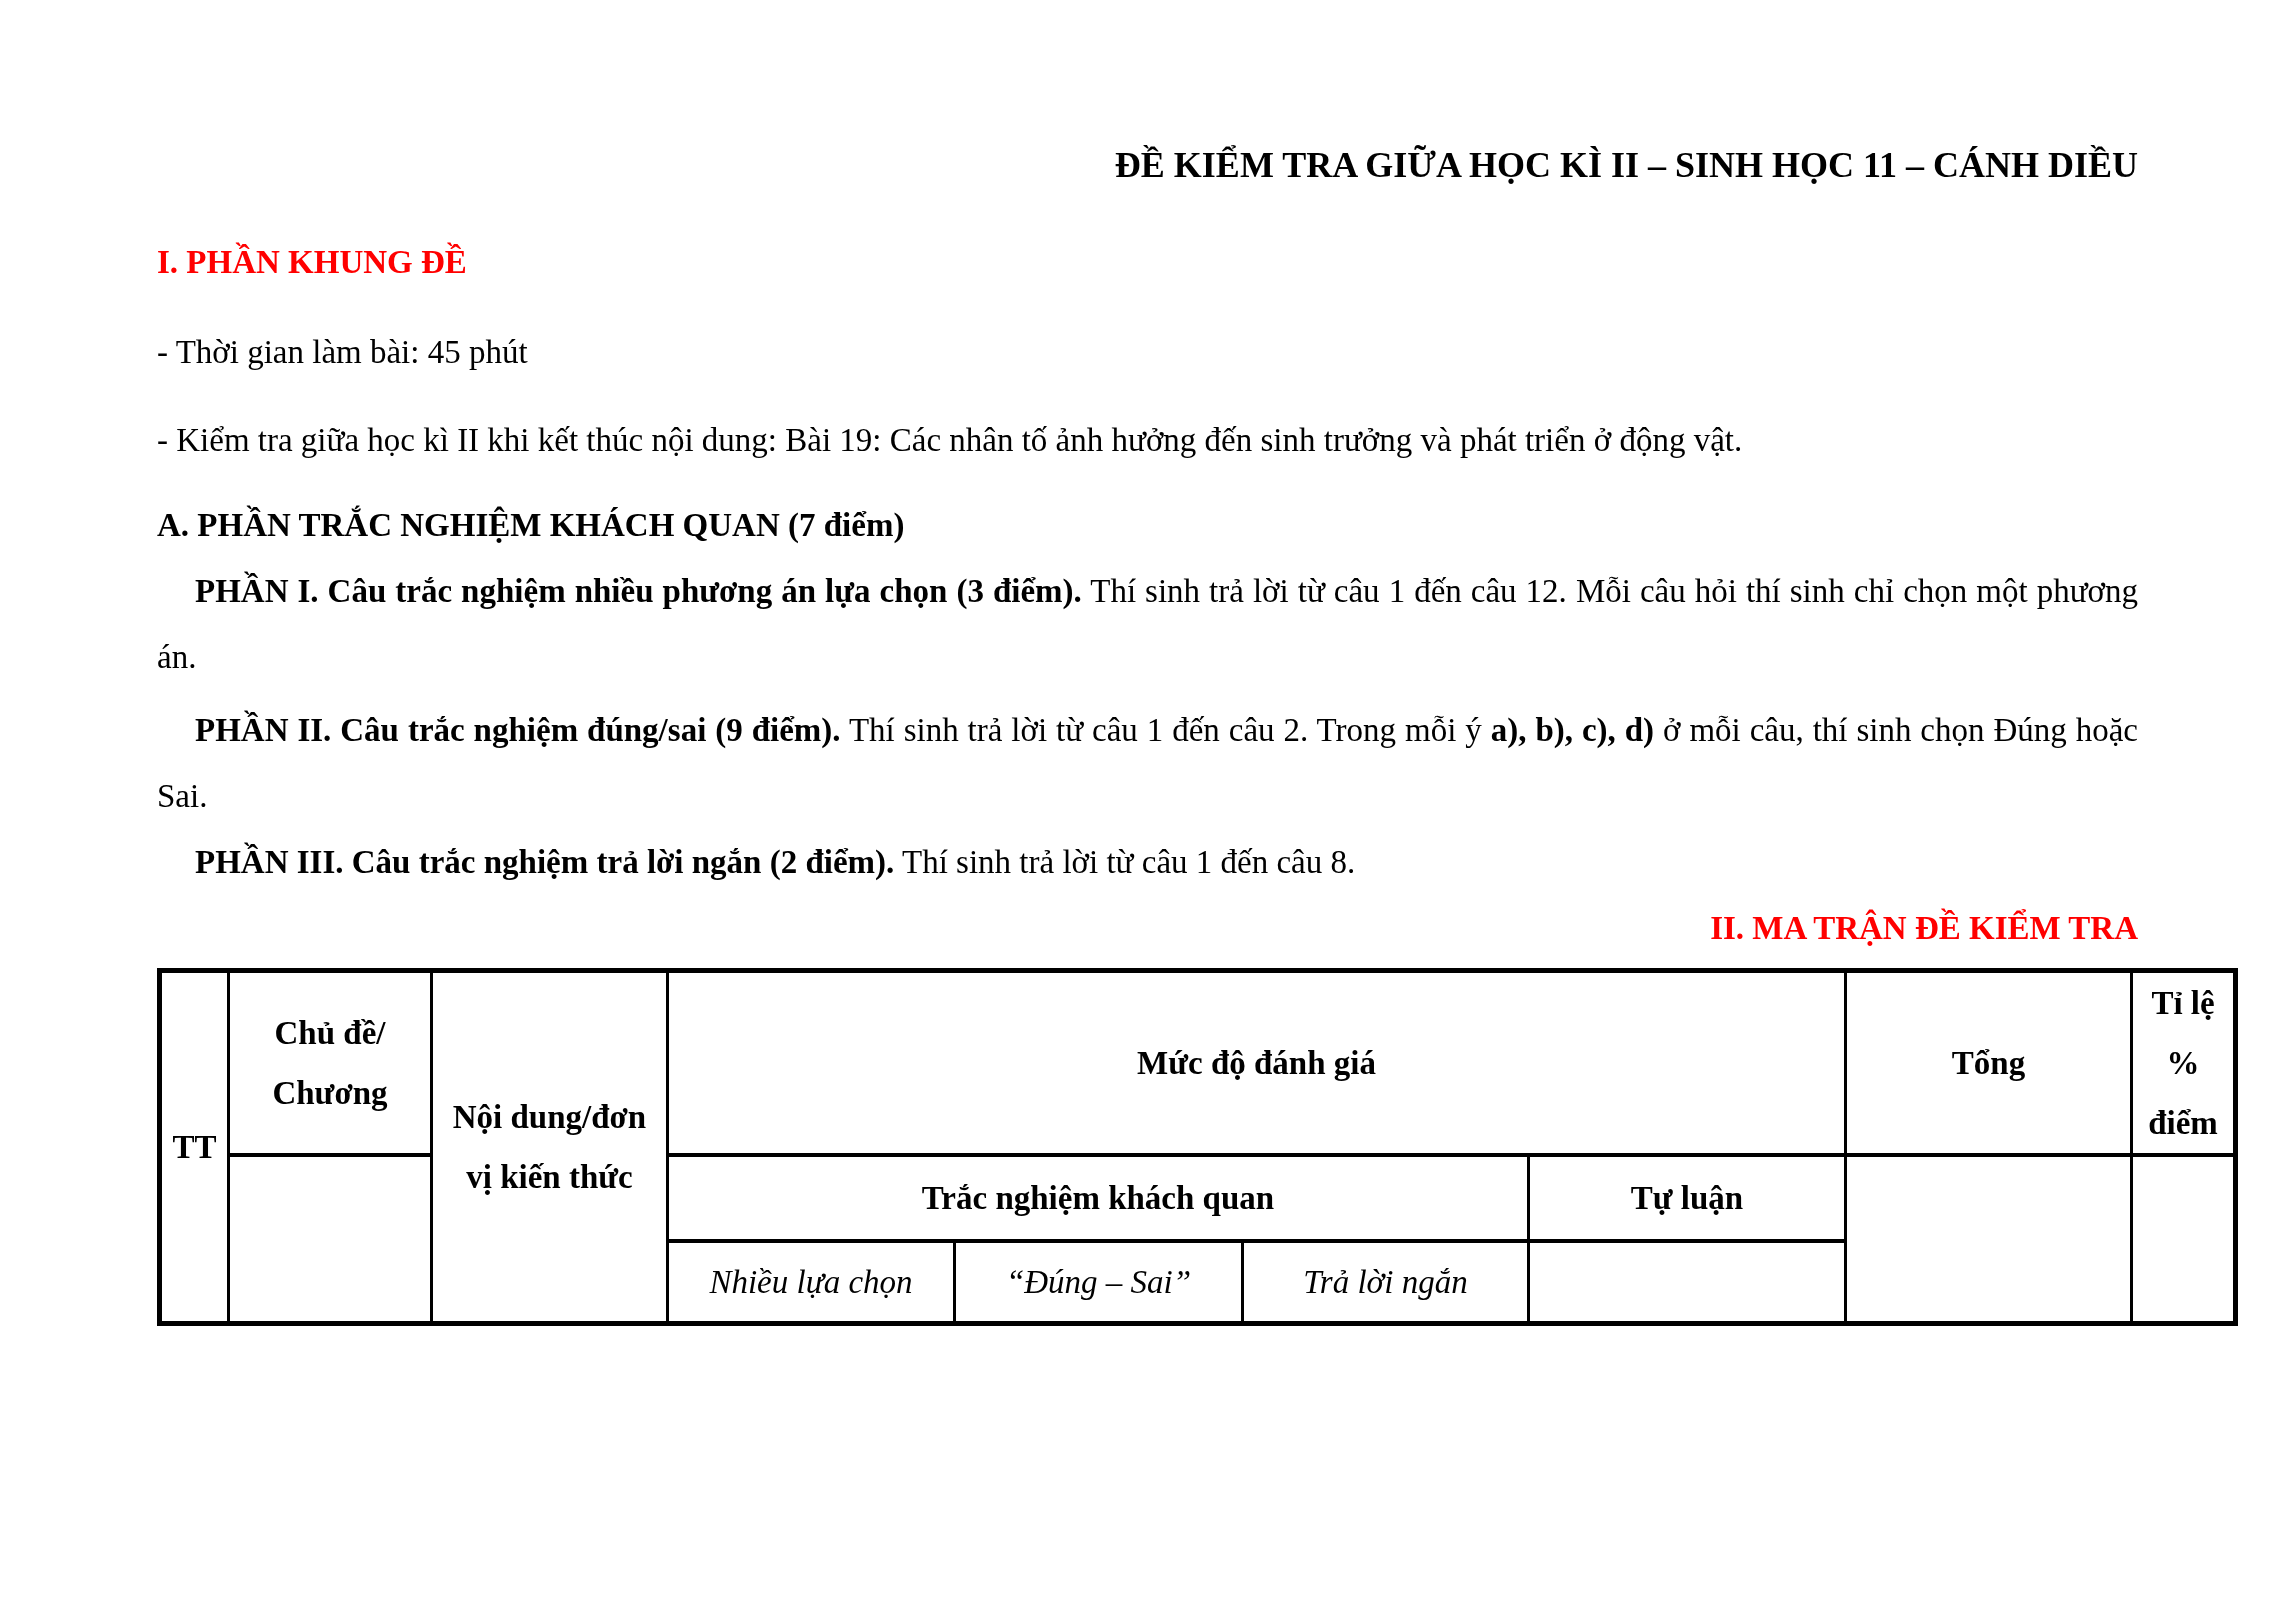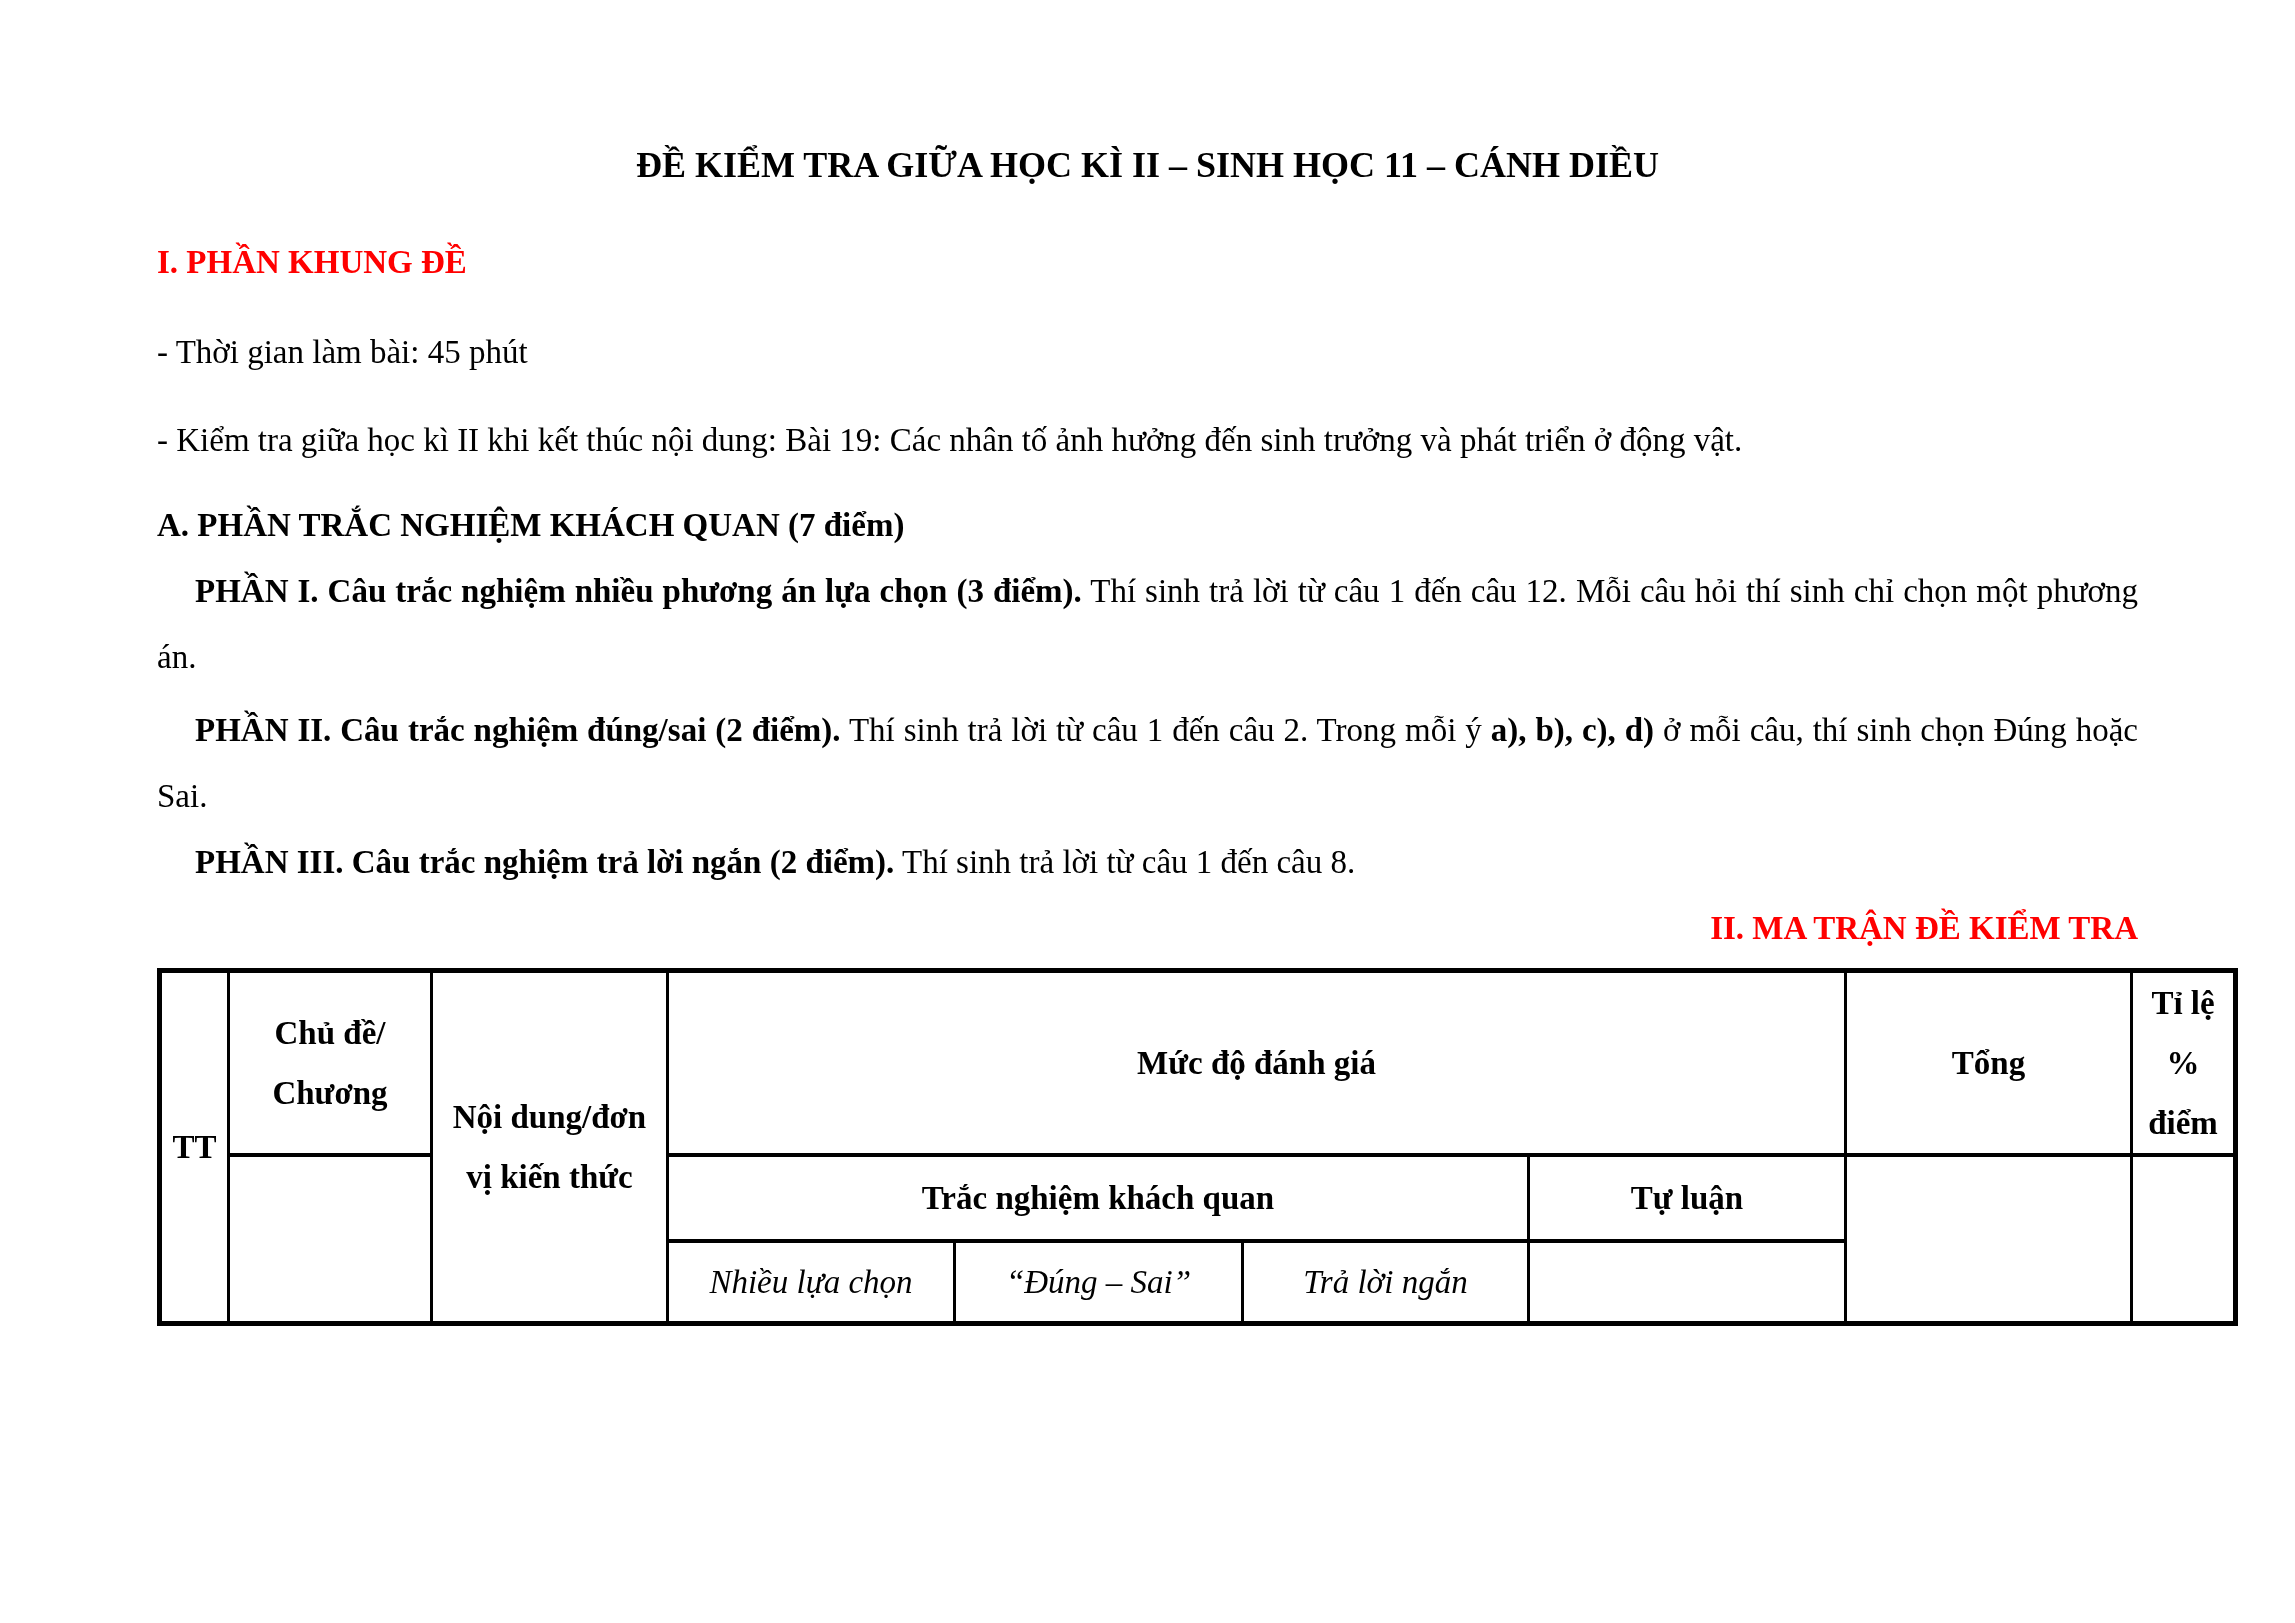--- a/index.html
+++ b/index.html
@@ -8,21 +8,21 @@
     width: 2295px; height: 1623px;
     background: var(--paper);
     color: var(--ink);
     font-family: "Liberation Serif", "DejaVu Serif", serif;
     overflow: hidden;
   }
   .doc { width: 2138px; padding-left: 157px; padding-top: 132px; }
 
   .title {
     width: 1981px;
-    text-align: center;
+    text-align: right;
     font-weight: bold;
     font-size: 36px;
     line-height: 66px;
   }
   p, h2, h3 { font-size: 33px; line-height: 66px; font-weight: normal; }
 
   .h-red { color: var(--accent); font-weight: bold; margin-top: 31px; }
   .h-red2 { color: var(--accent); font-weight: bold; margin-top: 0; text-align: right; }
   .para { width: 1981px; }
   .mt30 { margin-top: 23.6px; }
@@ -64,21 +64,21 @@
 
   <h2 class="h-red">I. PHẦN KHUNG ĐỀ</h2>
 
   <p class="para mt30">- Thời gian làm bài: 45 phút</p>
   <p class="para mt28">- Kiểm tra giữa học kì II khi kết thúc nội dung: Bài 19: Các nhân tố ảnh hưởng đến sinh trưởng và phát triển ở động vật.</p>
 
   <h3 class="para bold mt24">A. PHẦN TRẮC NGHIỆM KHÁCH QUAN (7 điểm)</h3>
 
   <p class="para justify"><span class="bold">PHẦN I. Câu trắc nghiệm nhiều phương án lựa chọn (3 điểm).</span><span> Thí sinh trả lời từ câu 1 đến câu 12. Mỗi câu hỏi thí sinh chỉ chọn một phương án.</span></p>
 
-  <p class="para justify mt10"><span class="bold">PHẦN II. Câu trắc nghiệm đúng/sai (2 điểm).</span><span> Thí sinh trả lời từ câu 1 đến câu 2. Trong mỗi ý </span><span class="bold">a), b), c), d)</span><span> ở mỗi câu, thí sinh chọn Đúng hoặc Sai.</span></p>
+  <p class="para justify mt10"><span class="bold">PHẦN II. Câu trắc nghiệm đúng/sai (9 điểm).</span><span> Thí sinh trả lời từ câu 1 đến câu 2. Trong mỗi ý </span><span class="bold">a), b), c), d)</span><span> ở mỗi câu, thí sinh chọn Đúng hoặc Sai.</span></p>
 
   <p class="para justify"><span class="bold">PHẦN III. Câu trắc nghiệm trả lời ngắn (2 điểm).</span><span> Thí sinh trả lời từ câu 1 đến câu 8.</span></p>
 
 
   <h2 class="h-red2">II. MA TRẬN ĐỀ KIỂM TRA</h2>
 
   <table class="matrix">
     <colgroup>
       <col style="width:69px">
         <col style="width:203px">

